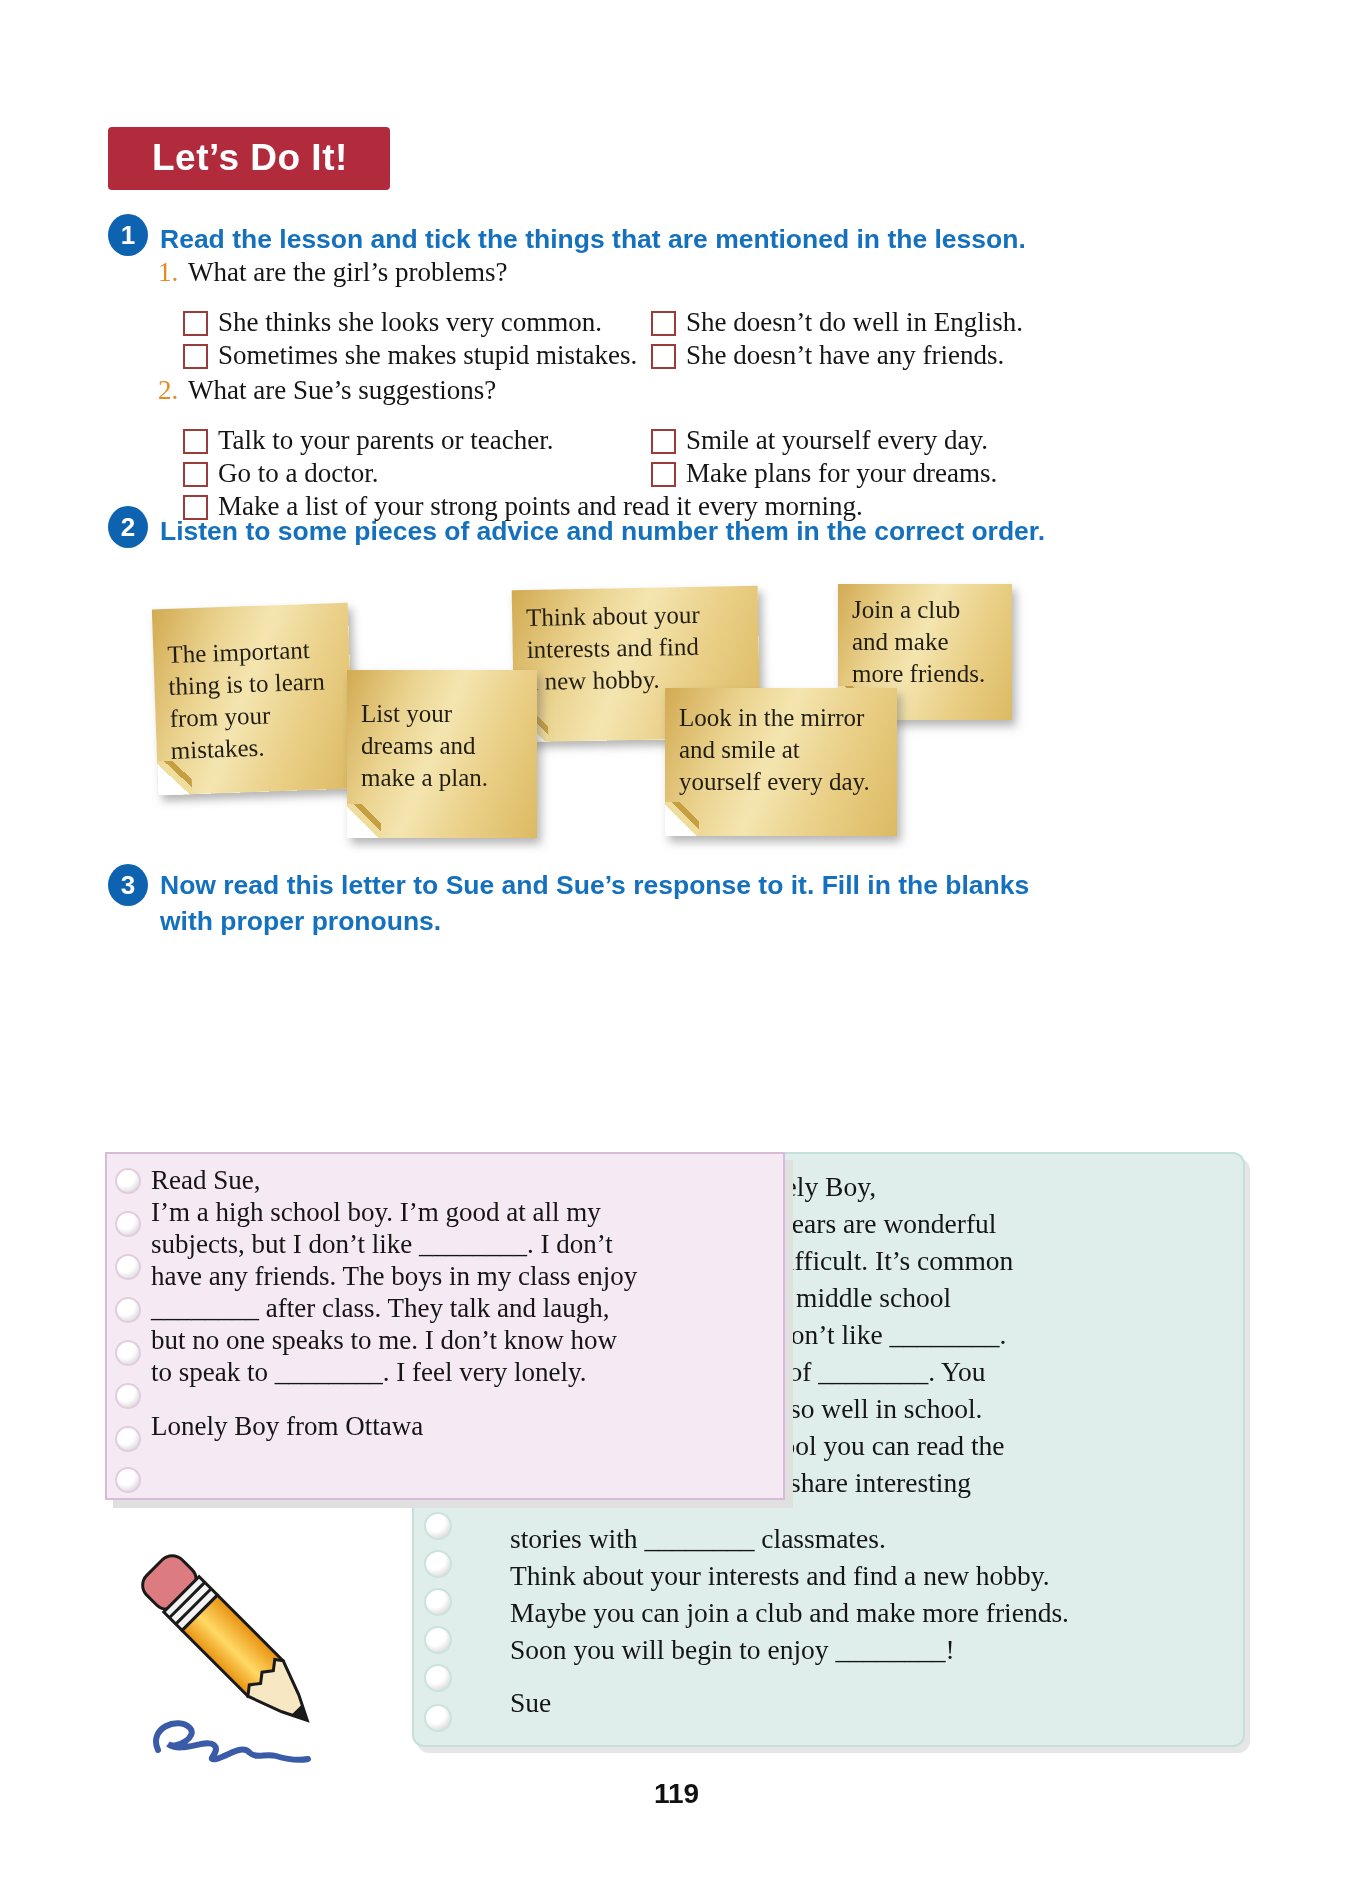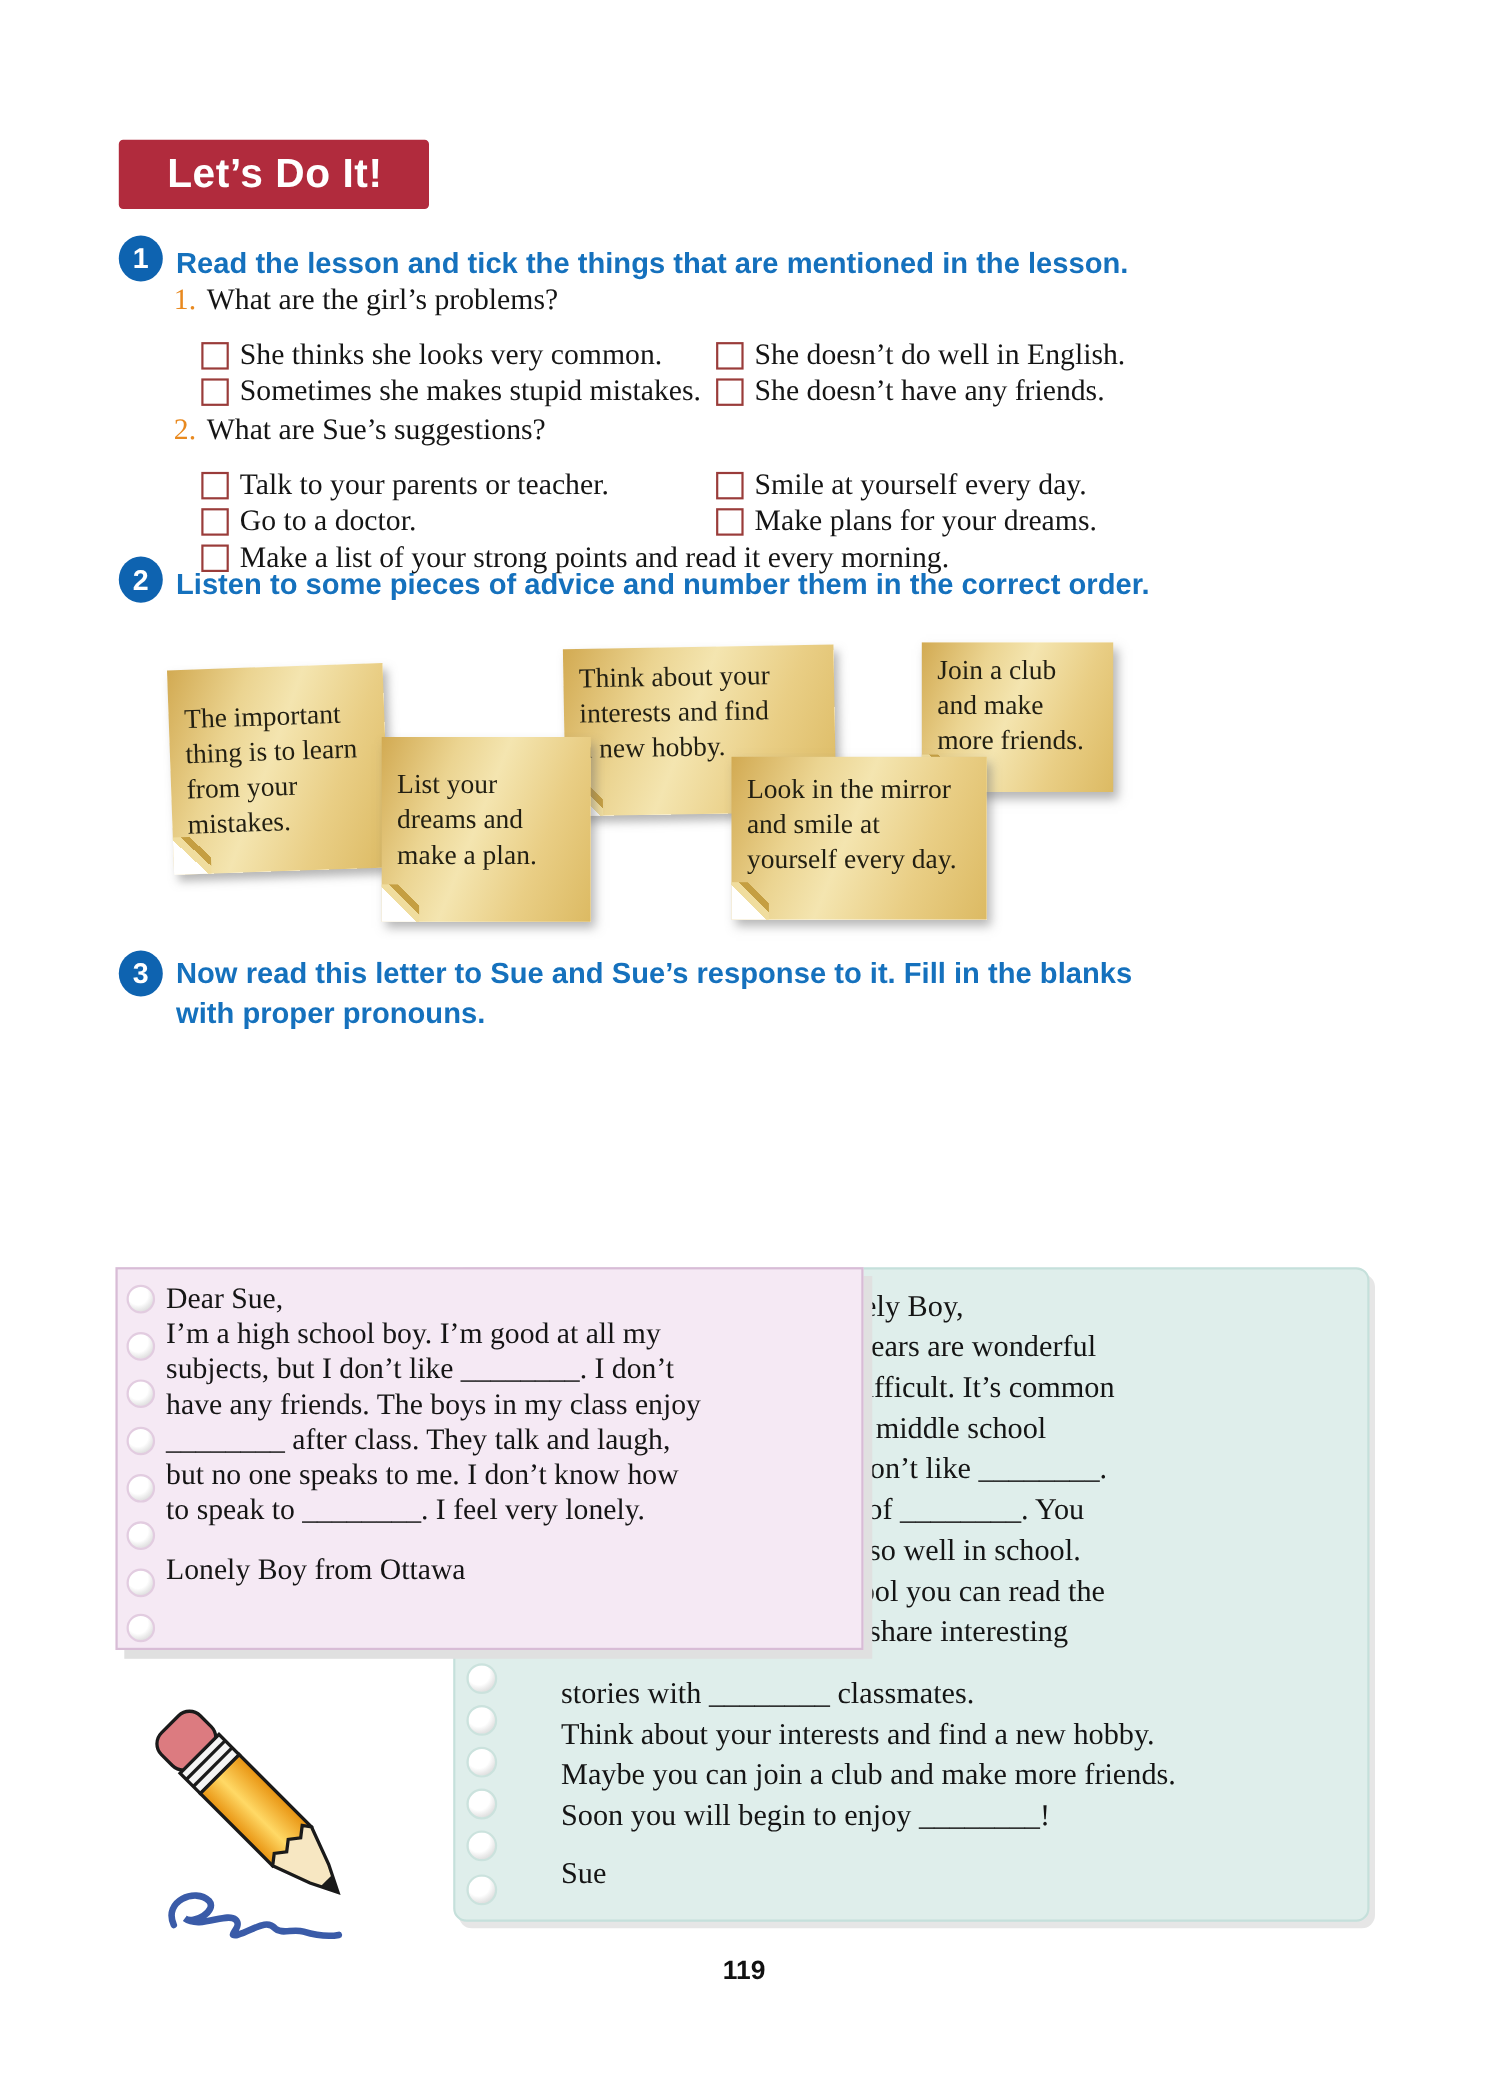--- a/index.html
+++ b/index.html
@@ -55,21 +55,21 @@
   .sue-lower{position:absolute;left:96px;top:366px;width:726px;font-size:27.5px;line-height:37px;}
   .sig-sue{margin-top:16px;}
   .hole{position:absolute;border-radius:50%;
         background:radial-gradient(circle at 38% 32%, #ffffff 0 45%, #e6e6e6 70%, #cccccc 100%);}
   .hole.ph{width:22px;height:22px;left:8px;border:2px solid #E2CCE0;}
   .hole.th{width:24px;height:24px;left:10px;border:2px solid #CBE2DD;}
 
   
   .pencil{position:absolute;left:130px;top:1548px;z-index:3;}
   .pageno{position:absolute;top:1778px;left:0;width:100%;text-align:center;
-          font-family:"Liberation Sans",sans-serif;font-weight:bold;font-size:24px;color:#111;}
+          font-family:"Liberation Sans",sans-serif;font-weight:bold;font-size:28px;color:#111;}
 </style>
 </head>
 <body>
 
 <div class="page">
 
   <div class="banner">Let’s Do It!</div>
 
   <div class="sec-circle" id="s1-circle">1</div>
   <div class="sec-title" id="s1-title">Read the lesson and tick the things that are mentioned in the lesson.</div>
@@ -179,21 +179,21 @@
   <div class="panel-pink">
     <span class="hole ph" style="top:14px"></span>
     <span class="hole ph" style="top:57px"></span>
     <span class="hole ph" style="top:100px"></span>
     <span class="hole ph" style="top:143px"></span>
     <span class="hole ph" style="top:186px"></span>
     <span class="hole ph" style="top:229px"></span>
     <span class="hole ph" style="top:272px"></span>
     <span class="hole ph" style="top:313px"></span>
     <div class="pink-text">
-      <div>Dear Sue,</div>
+      <div>Read Sue,</div>
       <div class="pre">I’m a high school boy. I’m good at all my
 subjects, but I don’t like ________. I don’t
 have any friends. The boys in my class enjoy
 ________ after class. They talk and laugh,
 but no one speaks to me. I don’t know how
 to speak to ________. I feel very lonely.</div>
       <div class="sig-boy">Lonely Boy from Ottawa</div>
     </div>
   </div>
 

